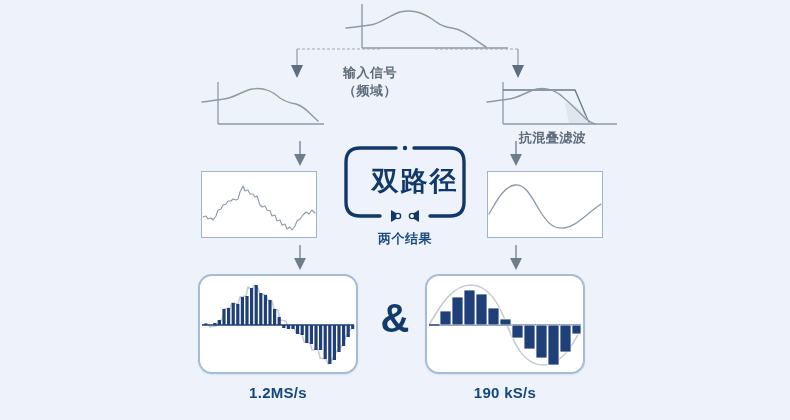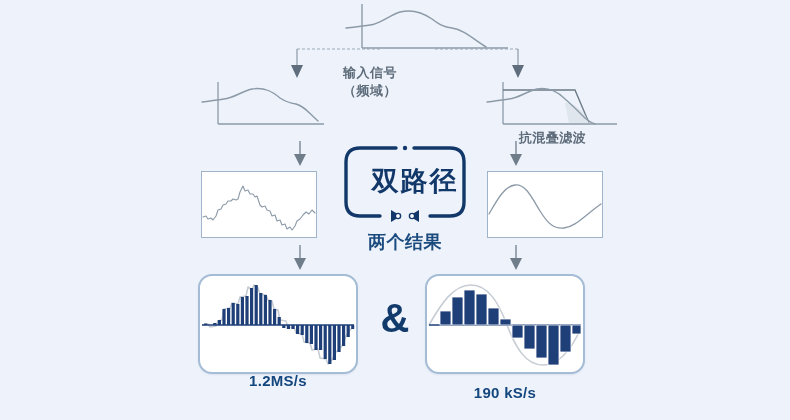--- a/index.html
+++ b/index.html
@@ -26,21 +26,21 @@
   .cap-navy{
     color:#123a6b;
     font-size:15px;
     font-weight:bold;
     text-align:center;
     white-space:nowrap;
     letter-spacing:1px;
   }
   .cap-navy-sm{
     color:#1b4a7e;
-    font-size:18px;
+    font-size:13px;
     font-weight:bold;
     text-align:center;
     white-space:nowrap;
     letter-spacing:.5px;
   }
   .rate-label{
     color:#14477e;
     font-size:15px;
     font-weight:bold;
     text-align:center;
@@ -229,21 +229,21 @@
         <rect x="123.6" y="49" width="3.2" height="34"></rect>
         <rect x="128.2" y="49" width="3.2" height="39"></rect>
         <rect x="132.8" y="49" width="3.2" height="35"></rect>
         <rect x="137.4" y="49" width="3.2" height="27"></rect>
         <rect x="142" y="49" width="3.2" height="21"></rect>
         <rect x="146.6" y="49" width="3.2" height="12"></rect>
         <rect x="151.2" y="49" width="3" height="4"></rect>
       </g>
     </svg>
   </div>
-  <div class="abs rate-label" style="left:198px;top:372px;width:160px;">1.2MS/s</div>
+  <div class="abs rate-label" style="left:198px;top:384px;width:160px;">1.2MS/s</div>
 
   <div class="abs amp" style="left:367px;top:298px;width:56px;text-align:center;">&amp;</div>
 
   <div class="abs panel-round" style="left:425px;top:274px;width:160px;height:100px;">
     <svg width="156" height="96" viewBox="0 0 156 96">
 
       <path d="M2,49 C14,28 26,9 44,9 C62,9 72,28 80,49 C88,70 98,89 116,89 C134,89 146,70 154,52" stroke="#c7cdd4" stroke-width="1.6" fill="none"></path>
 
       <path d="M2,49 L154,49" stroke="#1e3f78" stroke-width="1.6" fill="none"></path>
 

